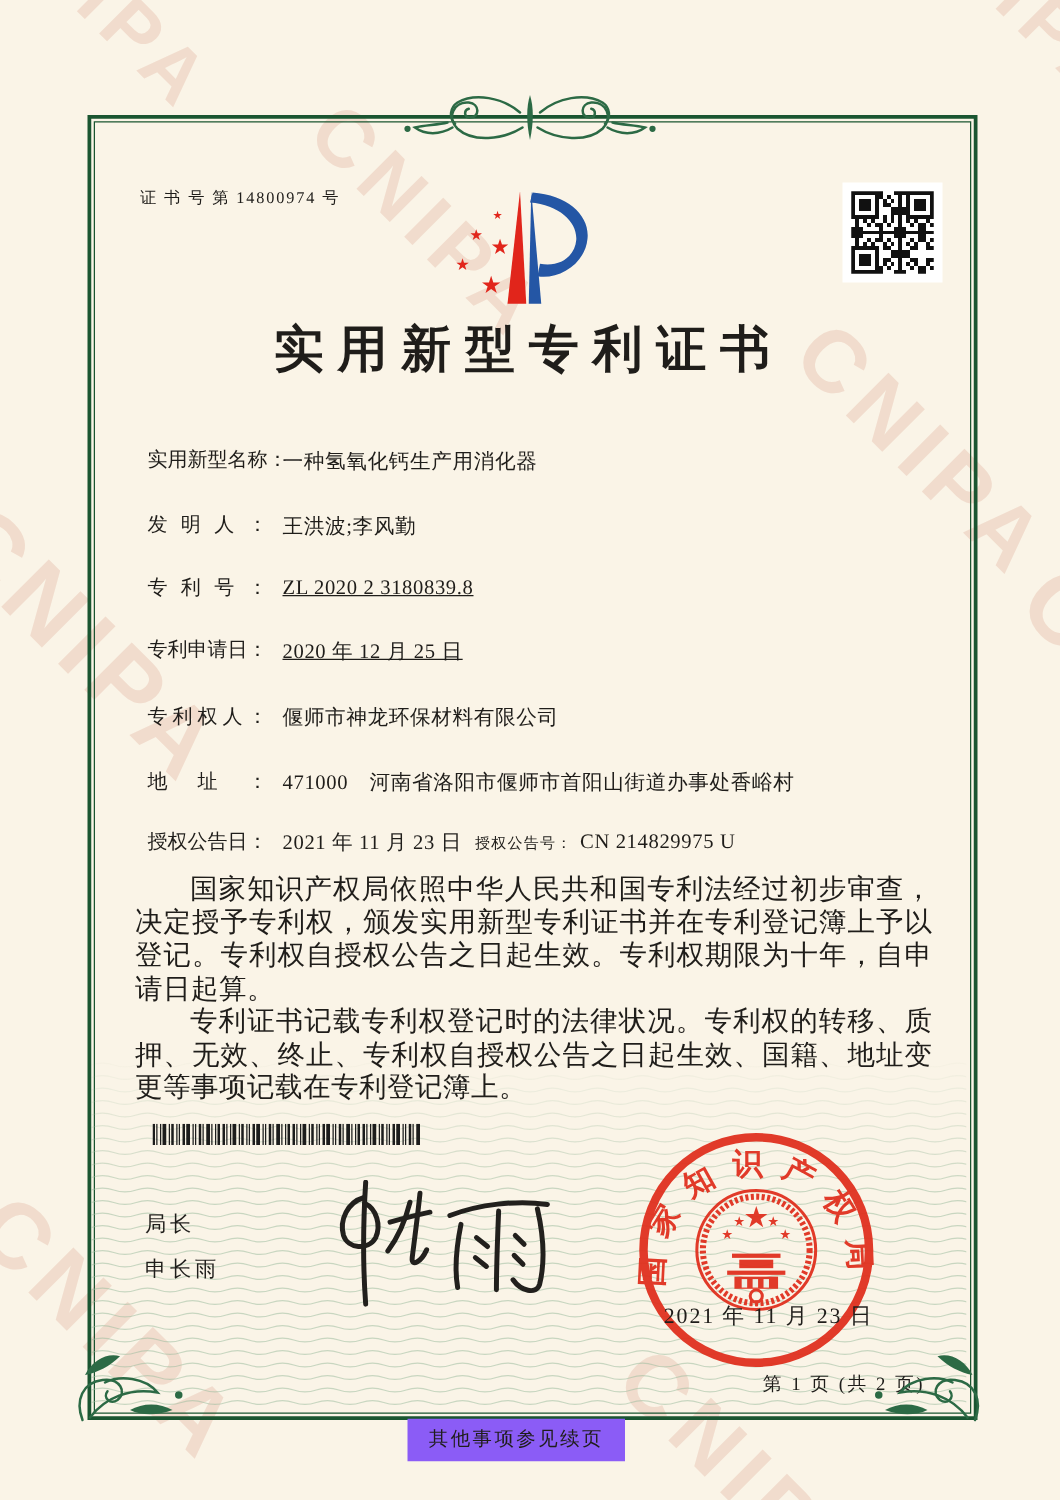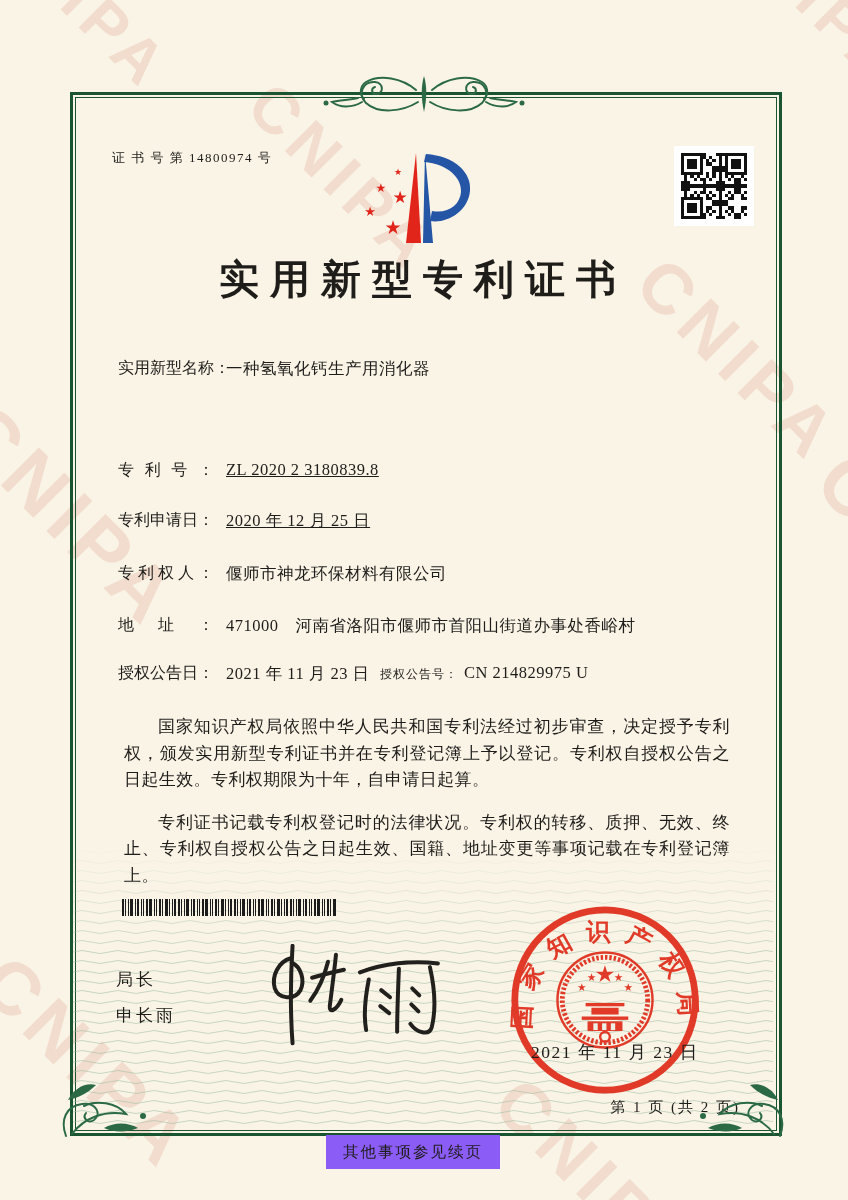--- a/index.html
+++ b/index.html
@@ -41,21 +41,21 @@
   .field .lbl{
     display:inline-block;width:96px;text-align:justify;text-align-last:justify;
     vertical-align:top;font-size:16px;
   }
   .field .val{margin-left:12px;letter-spacing:0.5px;}
   .grant-no{position:absolute;left:250px;top:0;}
   .grant-no .lbl2{font-size:12px;letter-spacing:1px;margin-left:12px;}
   .grant-no .val{margin-left:6px;letter-spacing:0.5px;}
   .paras{left:108px;top:698px;width:638px;z-index:3;}
   .paras p{
-    margin:16px;font-size:17px;line-height:26.5px;text-align:justify;
+    margin:0;font-size:22px;line-height:26.5px;text-align:justify;
     text-indent:2em;letter-spacing:0.4px;
   }
   .barcode-box{left:122px;top:899px;width:215px;height:17px;z-index:3;}
   .signer-title{left:116px;top:968px;font-size:17px;letter-spacing:3px;z-index:3;}
   .signer-name{left:116px;top:1004px;font-size:17px;letter-spacing:3px;z-index:3;}
   .signature{left:250px;top:944px;z-index:4;}
   .seal{left:508px;top:903px;z-index:3;opacity:0.93;}
   .seal-date{left:531px;top:1040px;font-size:17.5px;letter-spacing:1.5px;z-index:5;}
   .page-num{left:70px;top:1098px;width:670px;text-align:right;font-size:15px;letter-spacing:2px;z-index:3;}
   .note-box{
@@ -408,20 +408,23 @@
         <rect x="17" y="20" width="1" height="1" fill="#111"></rect>
         <rect x="18" y="20" width="1" height="1" fill="#111"></rect>
       </svg>
   </div>
 
   <div class="abs field" style="top:358px;">
     <span class="lbl">实用新型名称：</span><span class="val">一种氢氧化钙生产用消化器</span>
   </div>
 
   <div class="abs title">实用新型专利证书</div>
+  <div class="abs field" style="top:410px;">
+    <span class="lbl">发明人：</span><span class="val">王洪波;李风勤</span>
+  </div>
   <div class="abs field" style="top:460px;text-decoration:underline;">
     <span class="lbl">专利号：</span><span class="val">ZL 2020 2 3180839.8</span>
   </div>
   <div class="abs field" style="top:510px;text-decoration:underline;">
     <span class="lbl">专利申请日：</span><span class="val">2020 年 12 月 25 日</span>
   </div>
   <div class="abs field" style="top:563px;">
     <span class="lbl">专利权人：</span><span class="val">偃师市神龙环保材料有限公司</span>
   </div>
   <div class="abs field" style="top:615px;">

